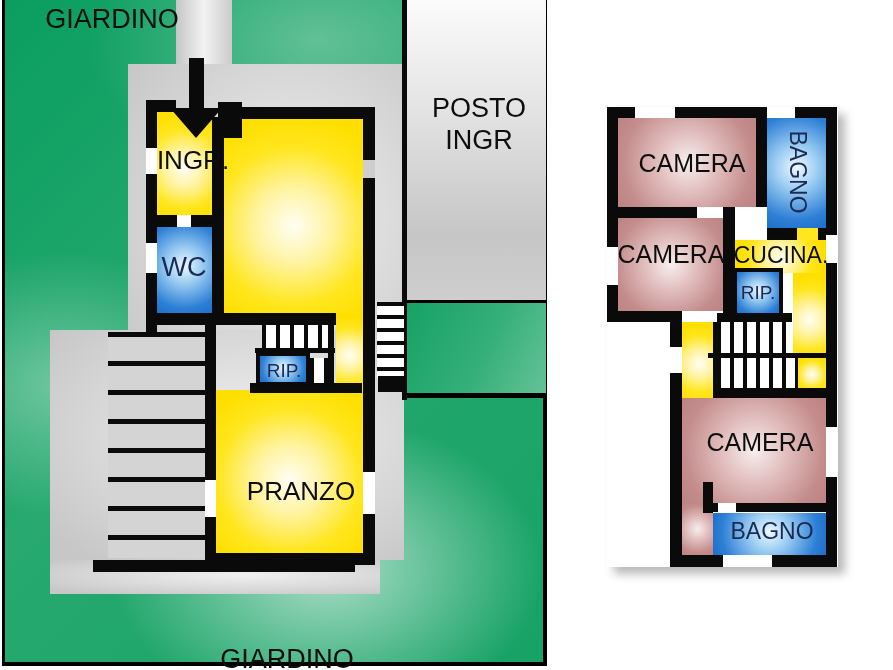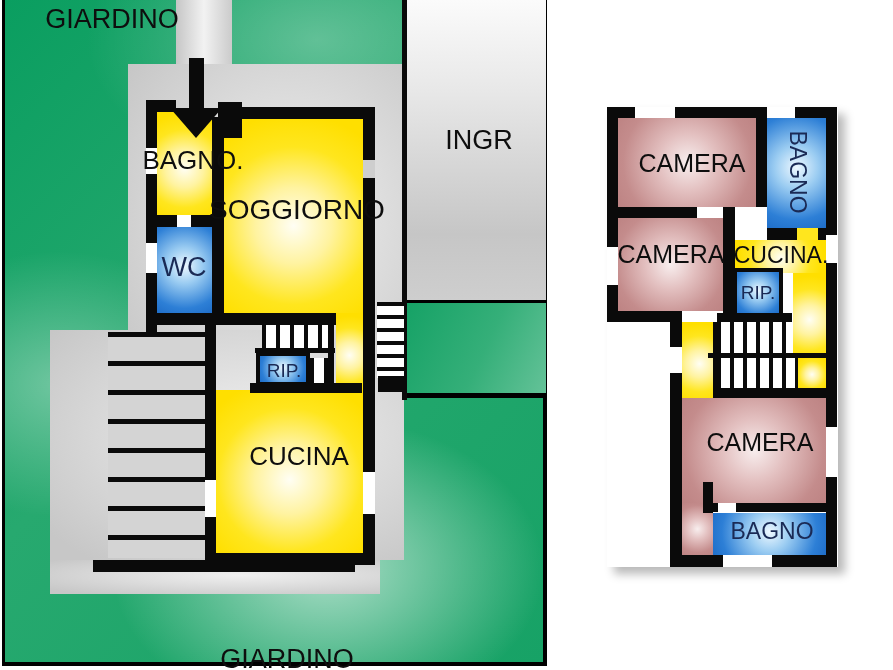--- a/index.html
+++ b/index.html
@@ -104,26 +104,26 @@
   <div class="gapw" style="left:205px;top:480px;width:11px;height:37px;"></div>
   <div class="wall" style="left:205px;top:553px;width:168px;height:12px;"></div>
   <div class="wall" style="left:93px;top:560px;width:262px;height:12px;"></div>
   <div class="wall" style="left:250px;top:383px;width:112px;height:10px;"></div>
 
   <div class="arrow-shaft"></div>
   <div class="arrow-head"></div>
 
   <div class="lbl" style="left:112px;top:19px;font-size:27px;">GIARDINO</div>
   <div class="lbl" style="left:287px;top:659px;font-size:27px;">GIARDINO</div>
+  <div class="lbl" style="left:479px;top:108px;font-size:27px;">POSTO</div>
   <div class="lbl" style="left:479px;top:140px;font-size:27px;">INGR</div>
-  <div class="lbl" style="left:193px;top:160px;font-size:26px;">BAGNO.</div>
-  <div class="lbl" style="left:297px;top:210px;font-size:28px;">SOGGIORNO</div>
+  <div class="lbl" style="left:193px;top:160px;font-size:26px;">INGR.</div>
   <div class="lbl lbl-b" style="left:184px;top:267px;font-size:27px;">WC</div>
   <div class="lbl lbl-b" style="left:284px;top:370px;font-size:19px;">RIP.</div>
-  <div class="lbl" style="left:299px;top:456px;font-size:26px;">CUCINA</div>
+  <div class="lbl" style="left:301px;top:491px;font-size:26px;">PRANZO</div>
 
   <div class="plan2-bg"></div>
 
   <div class="room-r" style="left:618px;top:118px;width:139px;height:89px;"></div>
   <div class="room-b" style="left:767px;top:118px;width:59px;height:110px;"></div>
   <div class="room-r" style="left:618px;top:218px;width:105px;height:93px;"></div>
   <div class="room-y" style="left:735px;top:240px;width:91px;height:33px;"></div>
   <div class="room-y" style="left:793px;top:273px;width:33px;height:85px;"></div>
   <div class="room-y" style="left:798px;top:358px;width:28px;height:30px;"></div>
   <div class="room-y" style="left:682px;top:322px;width:35px;height:76px;"></div>

